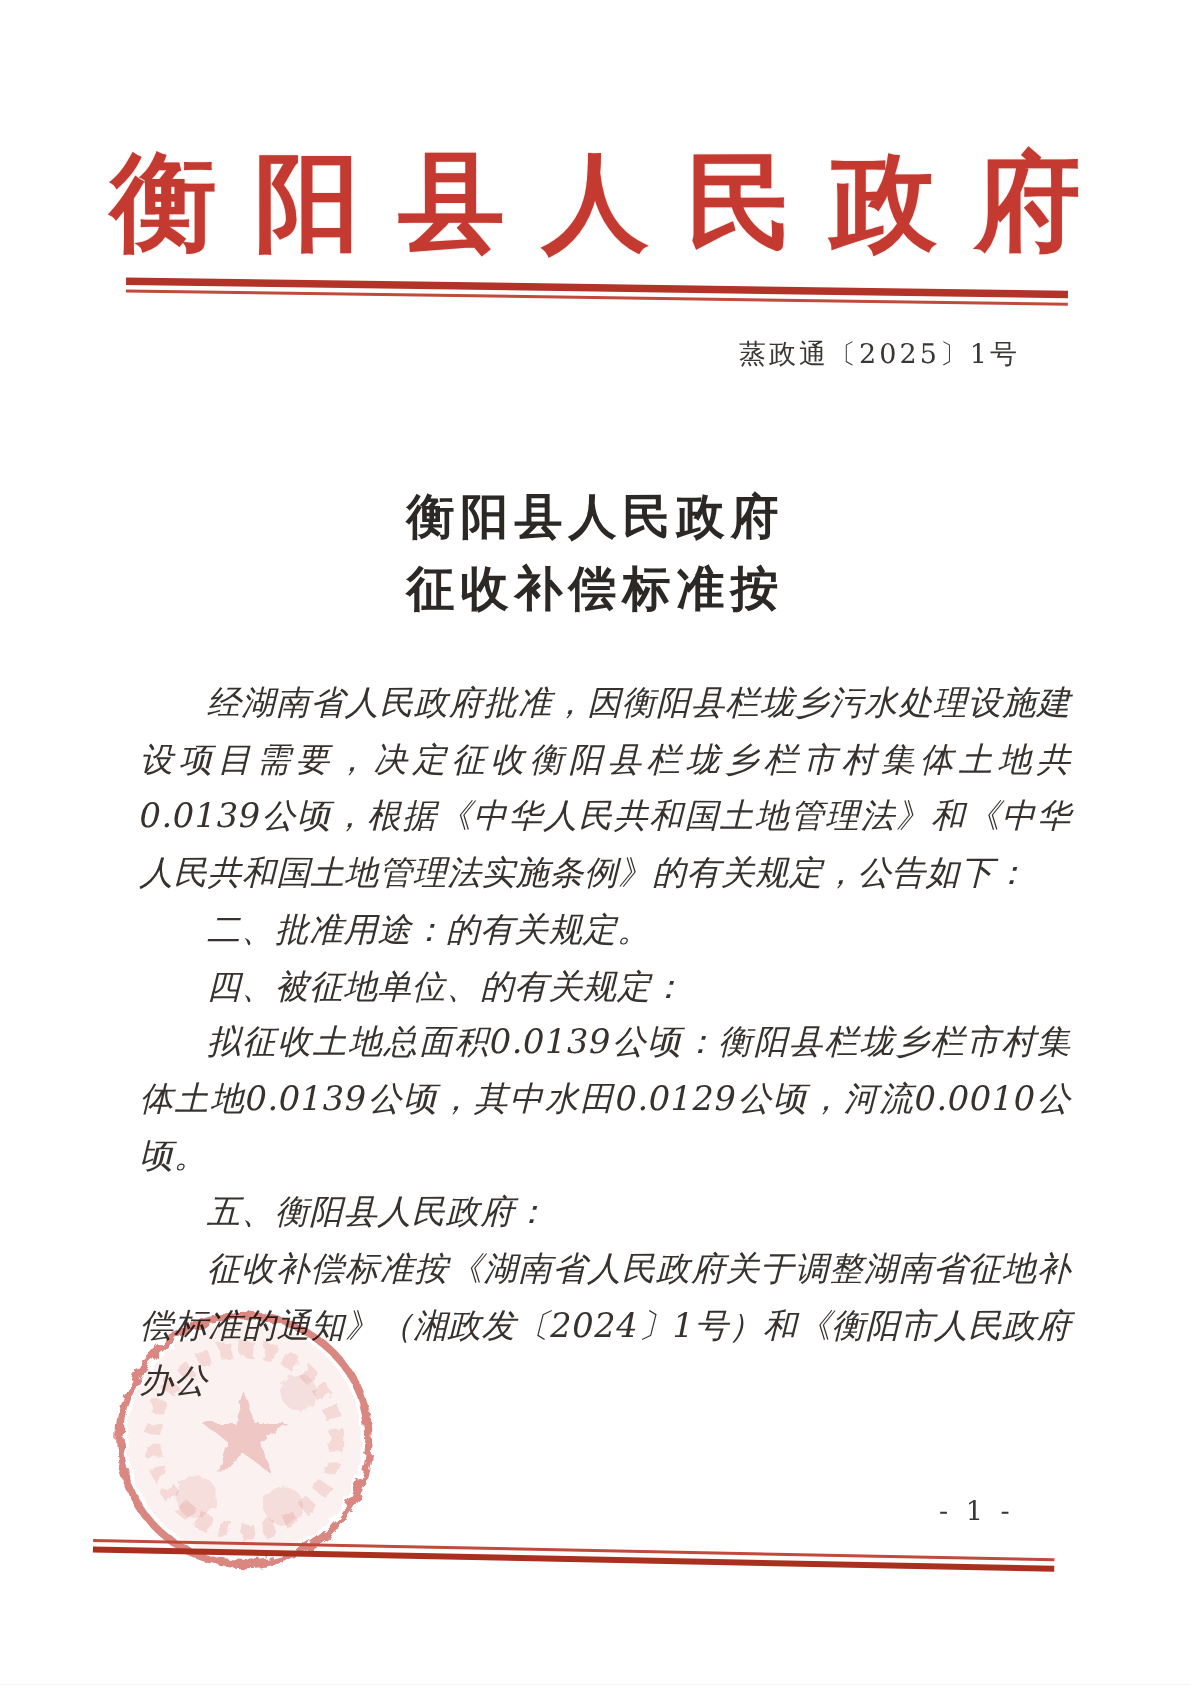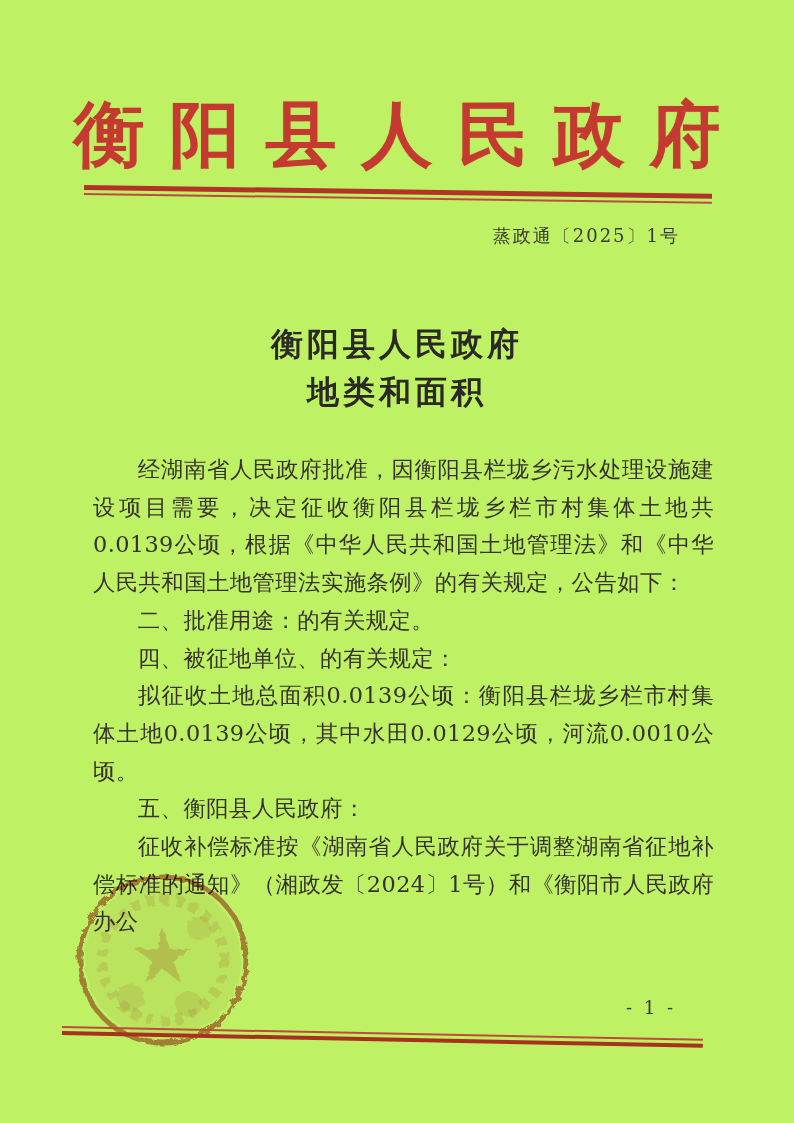--- a/index.html
+++ b/index.html
@@ -1,18 +1,18 @@
 <!DOCTYPE html>
 <html><head>
 <meta charset="utf-8">
 <style>
   html,body{margin:0;padding:0;background:#e8e8e8;}
   .page{
     position:relative;width:794px;height:1123px;margin:0 auto;
-    background:#bef264;overflow:hidden;
+    background:#ffffff;overflow:hidden;
     font-family:"DejaVu Serif","Liberation Serif",serif;
     color:#33302c;
   }
   
   .agency{
     position:absolute;top:94px;left:0;width:100%;
     text-align:center;font-size:71px;font-weight:700;line-height:80px;
     color:#c43a31;letter-spacing:25px;padding-left:25px;box-sizing:border-box;
     text-shadow:0 0 1px rgba(196,58,49,.4);
     white-space:nowrap;
@@ -31,21 +31,21 @@
   .title{
     position:absolute;top:320px;left:0;width:100%;text-align:center;
     font-size:32px;font-weight:700;line-height:48px;letter-spacing:4px;
     color:#2b2825;
   }
   .body{
     position:absolute;top:451px;left:93px;width:621px;
     font-size:22.4px;line-height:37.7px;text-align:justify;
     color:#37322e;letter-spacing:0.4px;
   }
-  .body p{margin:0;text-indent:2em;}
+  .body p{margin:0;text-indent:2em;font-style:italic;}
   .pagenum{
     position:absolute;top:997px;left:626px;
     font-size:18px;letter-spacing:3px;color:#3a3734;white-space:nowrap;
   }
   
   .rule-bottom{
     position:absolute;left:62px;top:1026px;width:641px;
     transform:rotate(1.15deg);transform-origin:left center;
   }
   .rule-bottom .thin{height:2px;background:#c04a3c;}
@@ -65,21 +65,21 @@
 
   <div class="rule-top">
     <div class="thick"></div>
     <div class="thin"></div>
   </div>
 
   <div class="docnum">蒸政通〔2025〕1号</div>
 
   <div class="title">
     <div>衡阳县人民政府</div>
-    <div>地类和面积</div>
+    <div>征收补偿标准按</div>
   </div>
 
   <div class="body">
     <p>经湖南省人民政府批准，因衡阳县栏垅乡污水处理设施建设项目需要，决定征收衡阳县栏垅乡栏市村集体土地共0.0139公顷，根据《中华人民共和国土地管理法》和《中华人民共和国土地管理法实施条例》的有关规定，公告如下：</p>
     <p>二、批准用途：的有关规定。</p>
     <p>四、被征地单位、的有关规定：</p>
     <p>拟征收土地总面积0.0139公顷：衡阳县栏垅乡栏市村集体土地0.0139公顷，其中水田0.0129公顷，河流0.0010公顷。</p>
     <p>五、衡阳县人民政府：</p>
     <p>征收补偿标准按《湖南省人民政府关于调整湖南省征地补偿标准的通知》（湘政发〔2024〕1号）和《衡阳市人民政府办公</p>
   </div>

